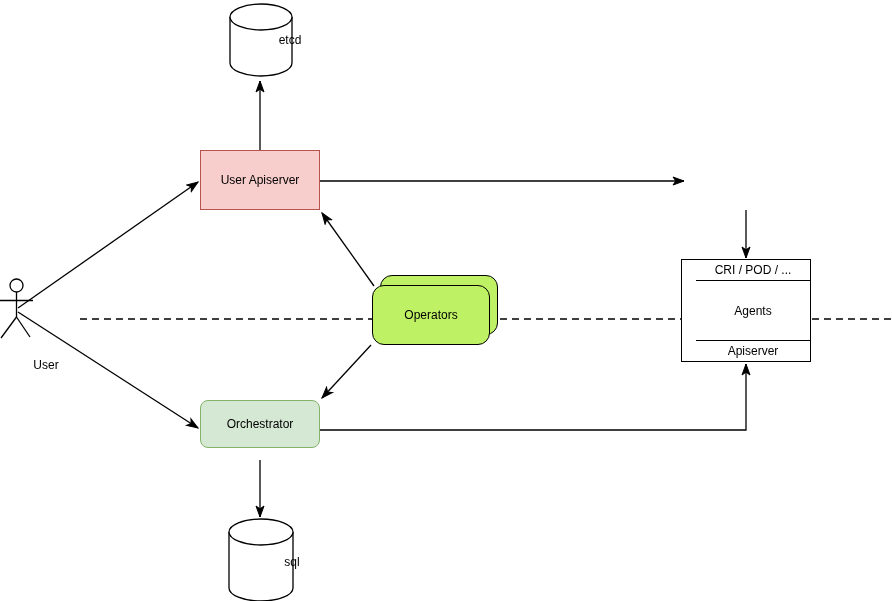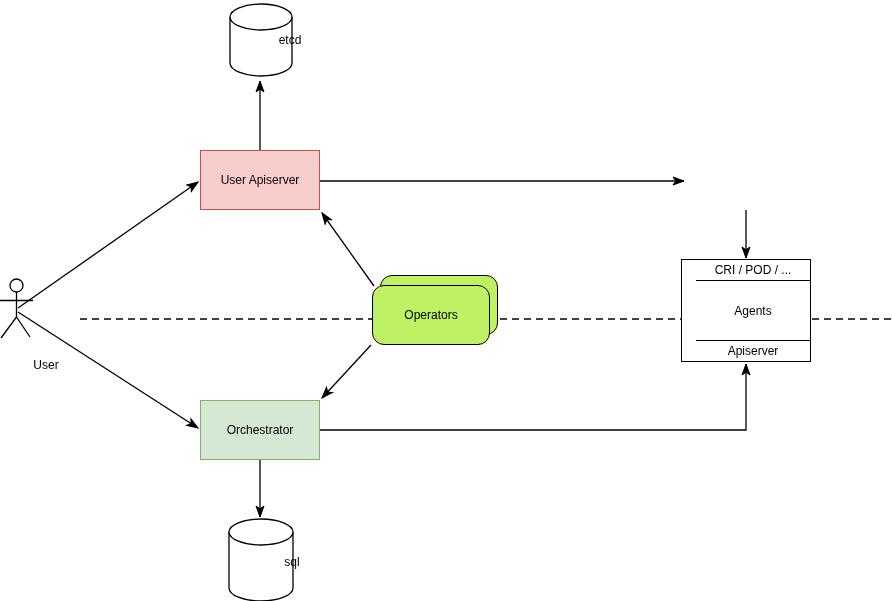--- a/index.html
+++ b/index.html
@@ -139,21 +139,21 @@
       <span>CRI / POD / ...</span>
     </div>
     <div class="bdy">
       <span>Agents</span>
     </div>
     <div class="ftr">
       <span>Apiserver</span>
     </div>
   </div>
 
-  <div class="node node-green" style="left:200px; top:400px; width:120px; height:60px;">
+  <div class="node node-green" style="left:200px; top:400px; width:120px; height:48px;border-radius:8px;">
     <span>Orchestrator</span>
   </div>
 
   <div class="floating-label" style="left:230px; top:33px; width:62px;">etcd</div>
   <div class="floating-label" style="left:229px; top:555px; width:68px;">sql</div>
   <div class="floating-label" style="left:0px; top:358px; width:34px;">User</div>
 
 </div>
 
 </body></html>

